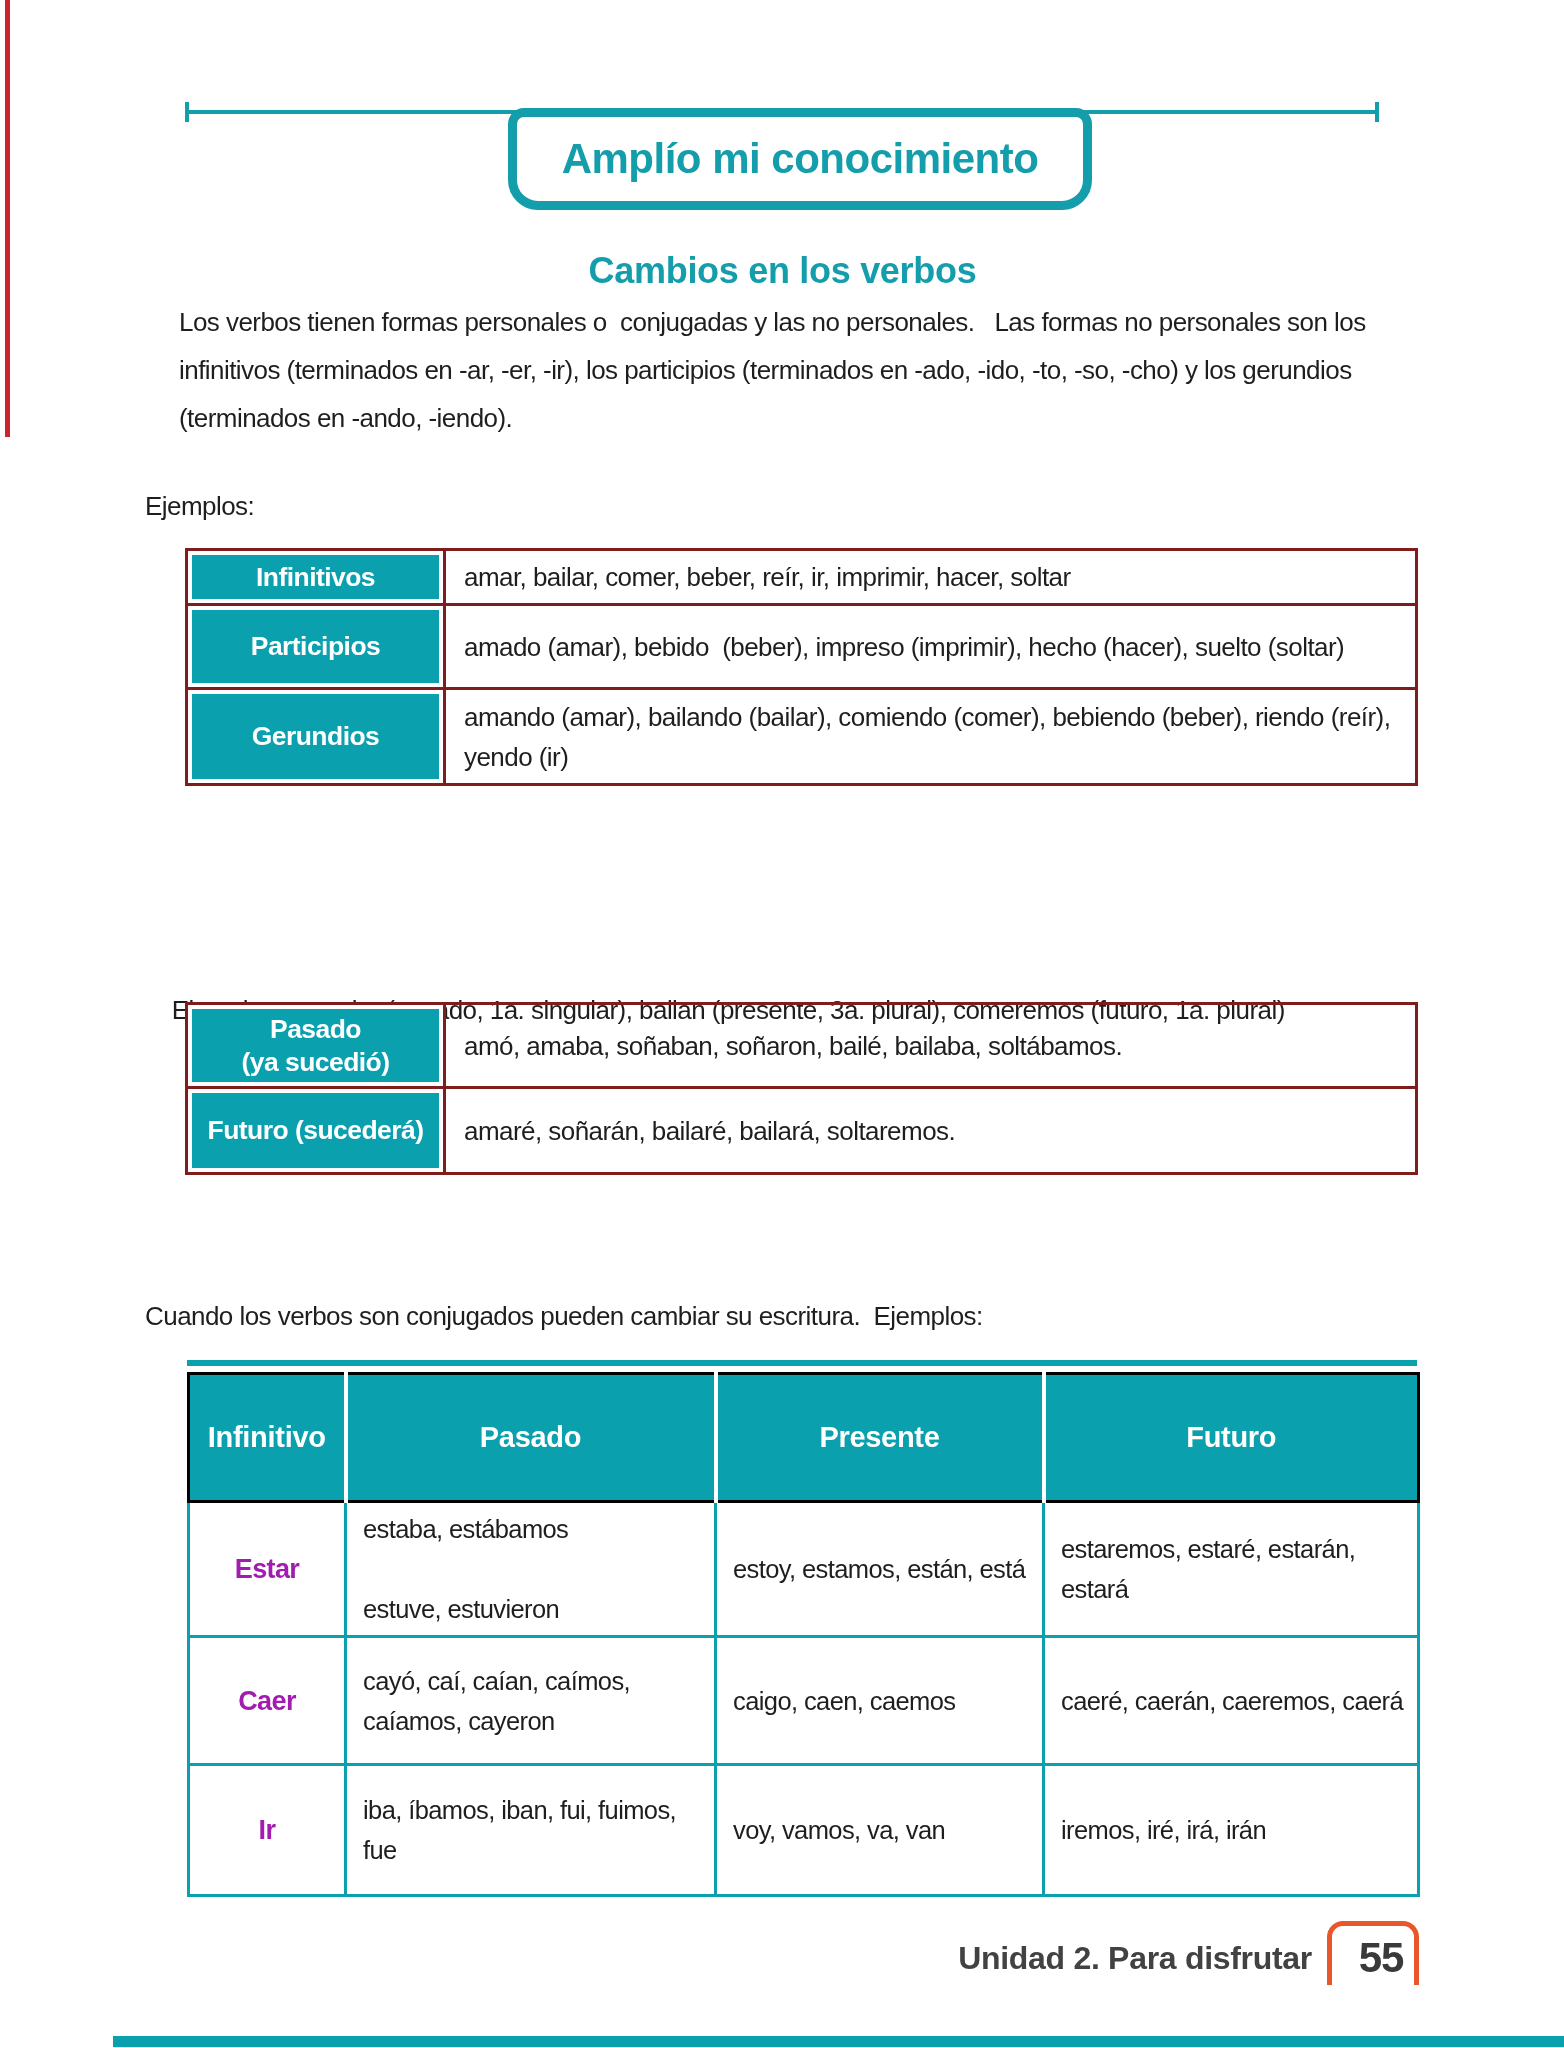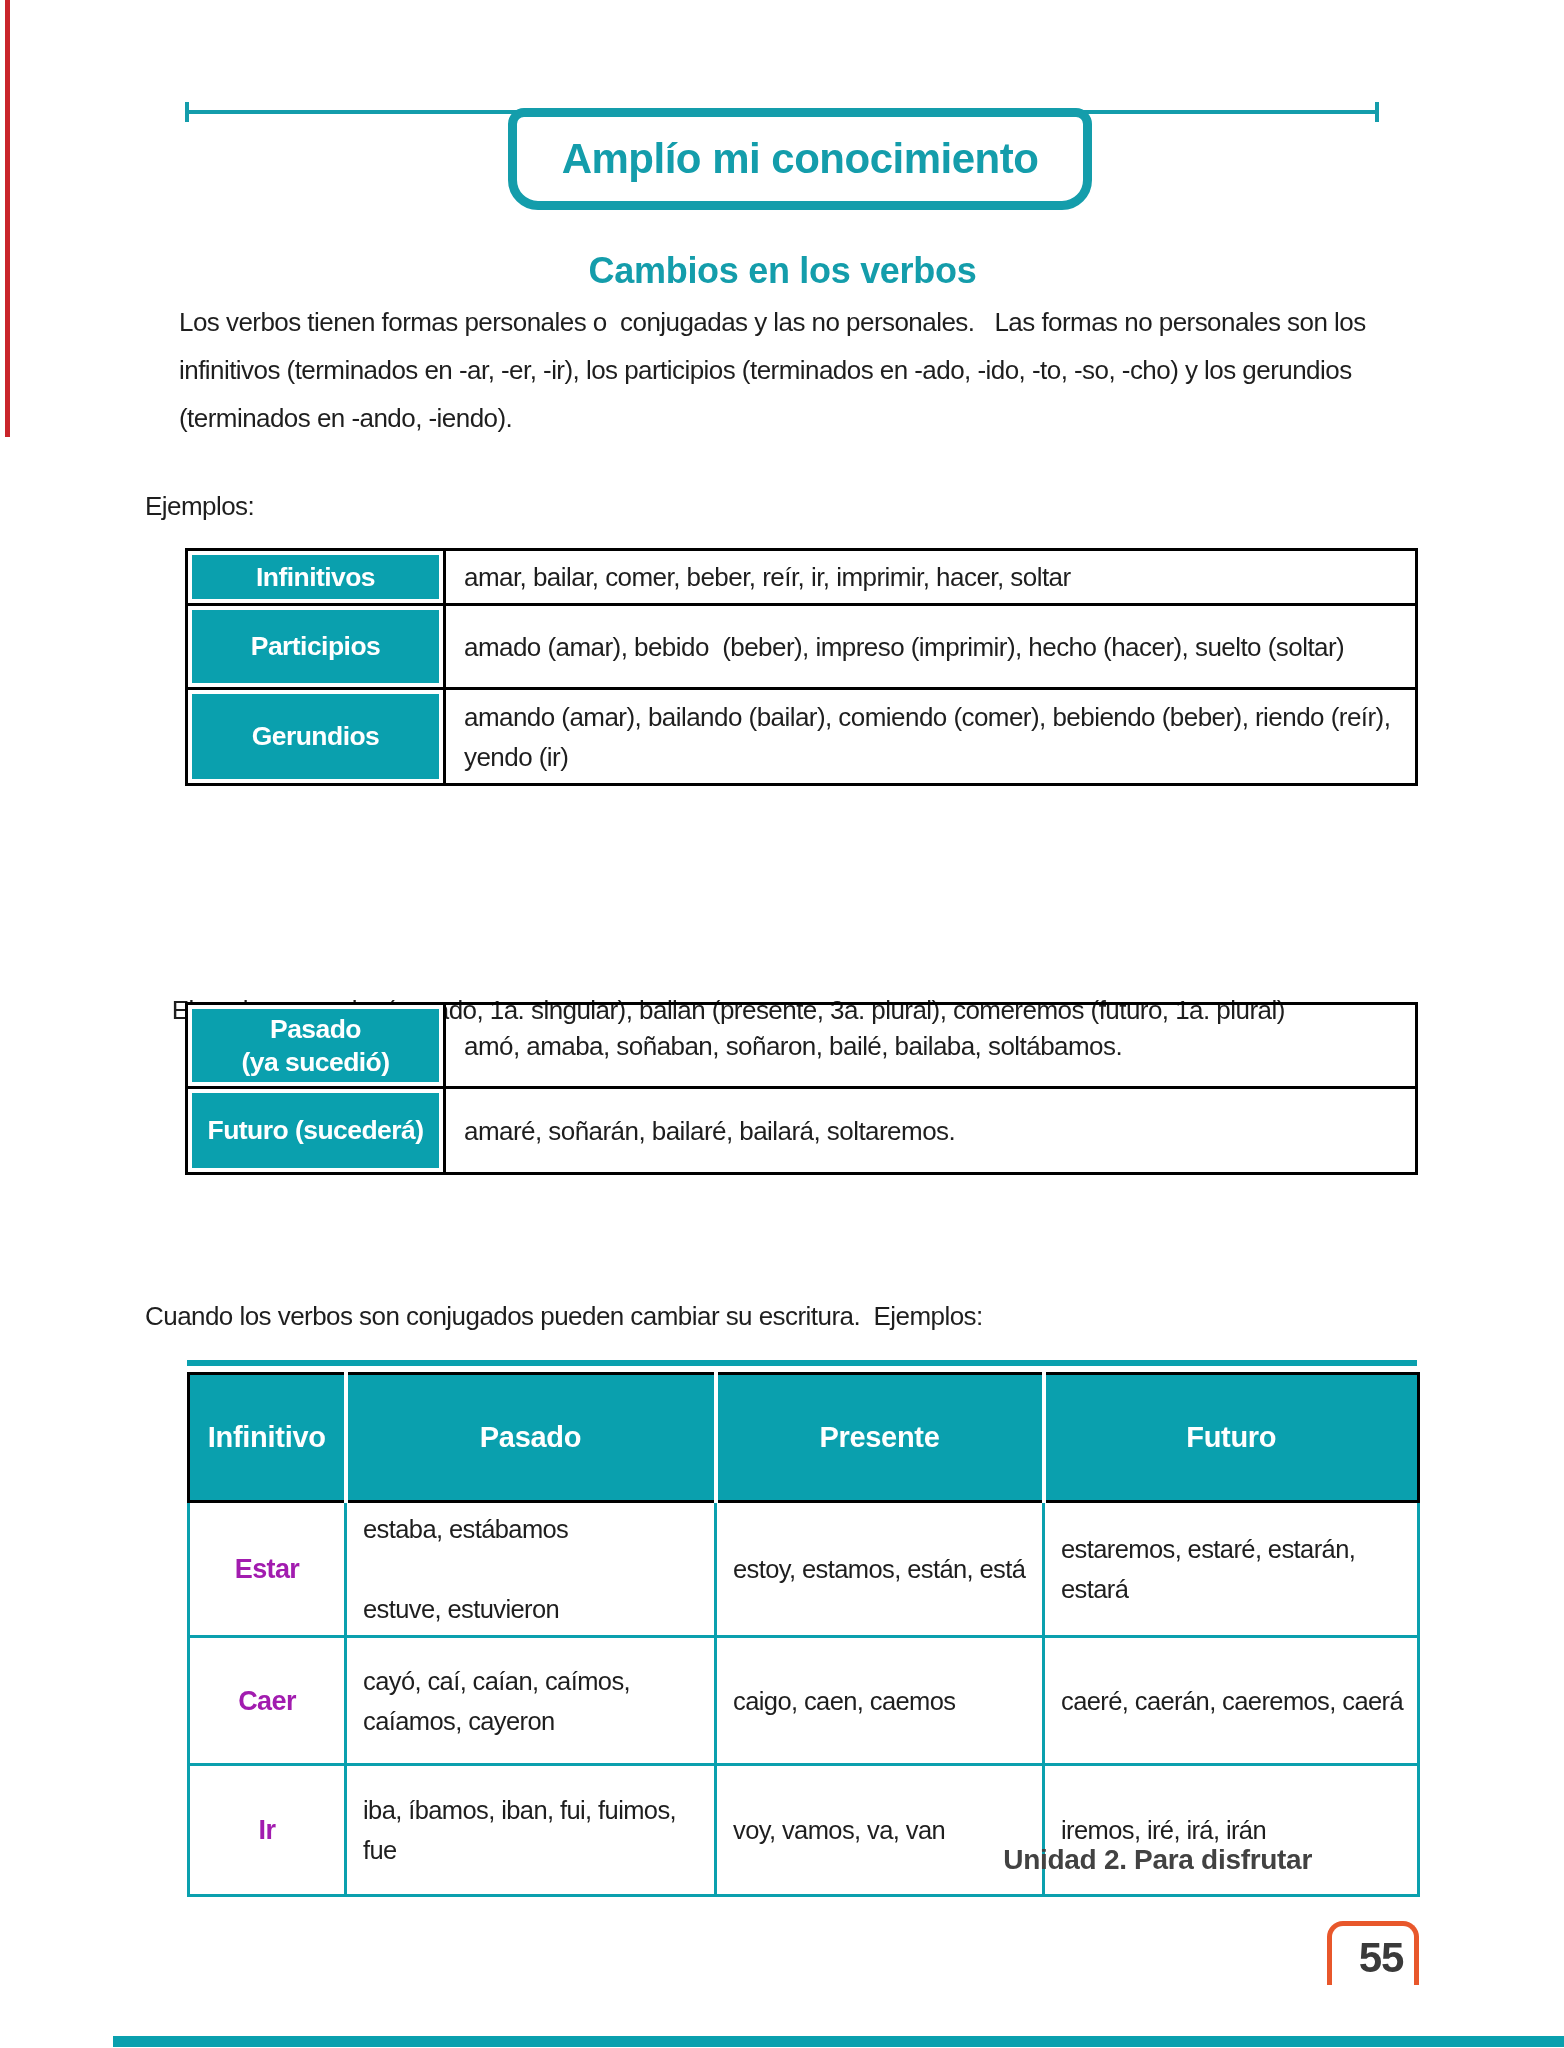--- a/index.html
+++ b/index.html
@@ -43,21 +43,21 @@
   #para-cambios{top:1292px;}
   #examples-2 .lbl{margin-right:22px;}
 
   
   table{border-collapse:collapse;table-layout:fixed;}
   td,th{box-sizing:border-box;}
 
   
   .ltable{left:185px;width:1233px;}
   .ltable table{width:1233px;}
-  .ltable td{border:3px solid #000000;font-size:26px;letter-spacing:-0.55px;vertical-align:middle;}
+  .ltable td{border:3px solid #7f1d1d;font-size:26px;letter-spacing:-0.55px;vertical-align:middle;}
   .ltable td.label{
     width:258px;background:#0aa0ae;color:#ffffff;font-weight:bold;text-align:center;
     box-shadow:inset 0 0 0 4px #ffffff;font-size:26.5px;line-height:33px;white-space:pre-line;
   }
   .ltable td.val{padding:6px 14px 6px 18px;line-height:40px;white-space:pre-wrap;}
   #table-nonpersonal{top:548px;}
   #table-tiempos{top:1002px;}
   #table-nonpersonal tr:nth-child(1) td{height:52px;}
   #table-nonpersonal tr:nth-child(2) td{height:84px;}
   #table-nonpersonal tr:nth-child(3) td{height:96px;}
@@ -81,21 +81,21 @@
   #table-conjugaciones td.inf{
     text-align:center;color:#a21caf;font-weight:bold;font-size:27px;padding:0;
   }
   #table-conjugaciones tr.r-estar td{height:126px;}
   #table-conjugaciones tr.r-caer td{height:128px;}
   #table-conjugaciones tr.r-ir td{height:131px;}
   .w-inf{width:157px;}.w-pas{width:370px;}.w-pre{width:328px;}.w-fut{width:375px;}
 
   
   #footer-unit{
-    right:252px;top:1844px;font-size:28px;font-weight:bold;color:#424242;letter-spacing:-0.3px;
+    right:252px;top:1940px;font-size:32px;font-weight:bold;color:#424242;letter-spacing:-0.3px;
     text-align:left;
   }
   #page-number-box{
     left:1327px;top:1921px;width:92px;height:64px;
     border:5px solid #e8572b;border-bottom:none;border-radius:16px 16px 0 0;
     box-sizing:border-box;display:flex;align-items:center;justify-content:center;padding-left:16px;
   }
   #page-number-box .n{font-size:42px;font-weight:bold;color:#3a3a3a;letter-spacing:-1px;padding-top:4px;}
 </style>
 </head>

